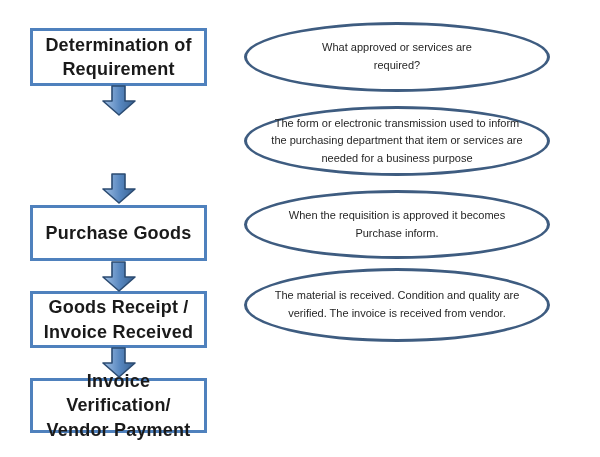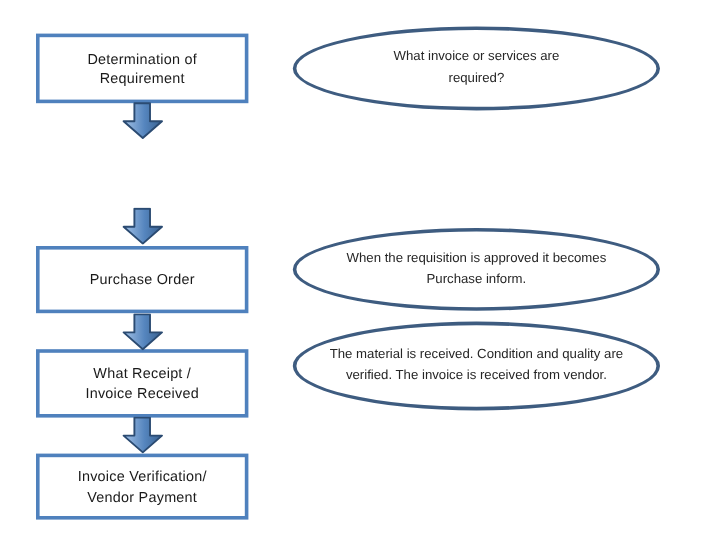--- a/index.html
+++ b/index.html
@@ -17,22 +17,22 @@
     width: 177px;
     box-sizing: border-box;
     border: 3px solid var(--box-border, #4f81bd);
     background: #ffffff;
     display: flex;
     align-items: center;
     justify-content: center;
     text-align: center;
   }
   .step-label {
-    font-weight: normal;
-    font-size: 12px;
+    font-weight: bold;
+    font-size: 18px;
     line-height: 1.35;
     letter-spacing: 0.2px;
     color: var(--box-text, #1a1a1a);
     white-space: pre-line;
   }
   .flow-arrow {
     position: absolute;
     left: 100px;
     width: 38px;
     height: 31px;
@@ -81,24 +81,24 @@
         <stop class="stop-c" offset="1"></stop>
       </linearGradient>
     </defs>
   </svg>
 
   <div class="step-box" style="top:28px;height:58px">
     <div class="step-label">Determination of
 Requirement</div>
   </div>
   <div class="step-box" style="top:205px;height:56px">
-    <div class="step-label">Purchase Order</div>
+    <div class="step-label">Purchase Goods</div>
   </div>
   <div class="step-box" style="top:291px;height:57px">
-    <div class="step-label">What Receipt /
+    <div class="step-label">Goods Receipt /
 Invoice Received</div>
   </div>
   <div class="step-box" style="top:378px;height:55px">
     <div class="step-label">Invoice Verification/
 Vendor Payment</div>
   </div>
 
   <svg class="flow-arrow" style="top:85px" viewBox="0 0 38 31">
     <polygon class="arrow-shape" points="12,1 25,1 25,16 35,16 19,30 3,16 12,16"></polygon>
   </svg>
@@ -106,22 +106,27 @@
     <polygon class="arrow-shape" points="12,1 25,1 25,16 35,16 19,30 3,16 12,16"></polygon>
   </svg>
   <svg class="flow-arrow" style="top:261px" viewBox="0 0 38 31">
     <polygon class="arrow-shape" points="12,1 25,1 25,16 35,16 19,30 3,16 12,16"></polygon>
   </svg>
   <svg class="flow-arrow" style="top:347px" viewBox="0 0 38 31">
     <polygon class="arrow-shape" points="12,1 25,1 25,16 35,16 19,30 3,16 12,16"></polygon>
   </svg>
 
   <div class="callout-ellipse" style="top:22px;height:70px">
-    <div class="callout-text">What invoice or services are
+    <div class="callout-text">What approved or services are
 required?</div>
+  </div>
+  <div class="callout-ellipse" style="top:106px;height:70px">
+    <div class="callout-text">The form or electronic transmission used to inform
+the purchasing department that item or services are
+needed for a business purpose</div>
   </div>
   <div class="callout-ellipse" style="top:190px;height:69px">
     <div class="callout-text">When the requisition is approved it becomes
 Purchase inform.</div>
   </div>
   <div class="callout-ellipse" style="top:268px;height:74px">
     <div class="callout-text">The material is received. Condition and quality are
 verified. The invoice is received from vendor.</div>
   </div>
 

